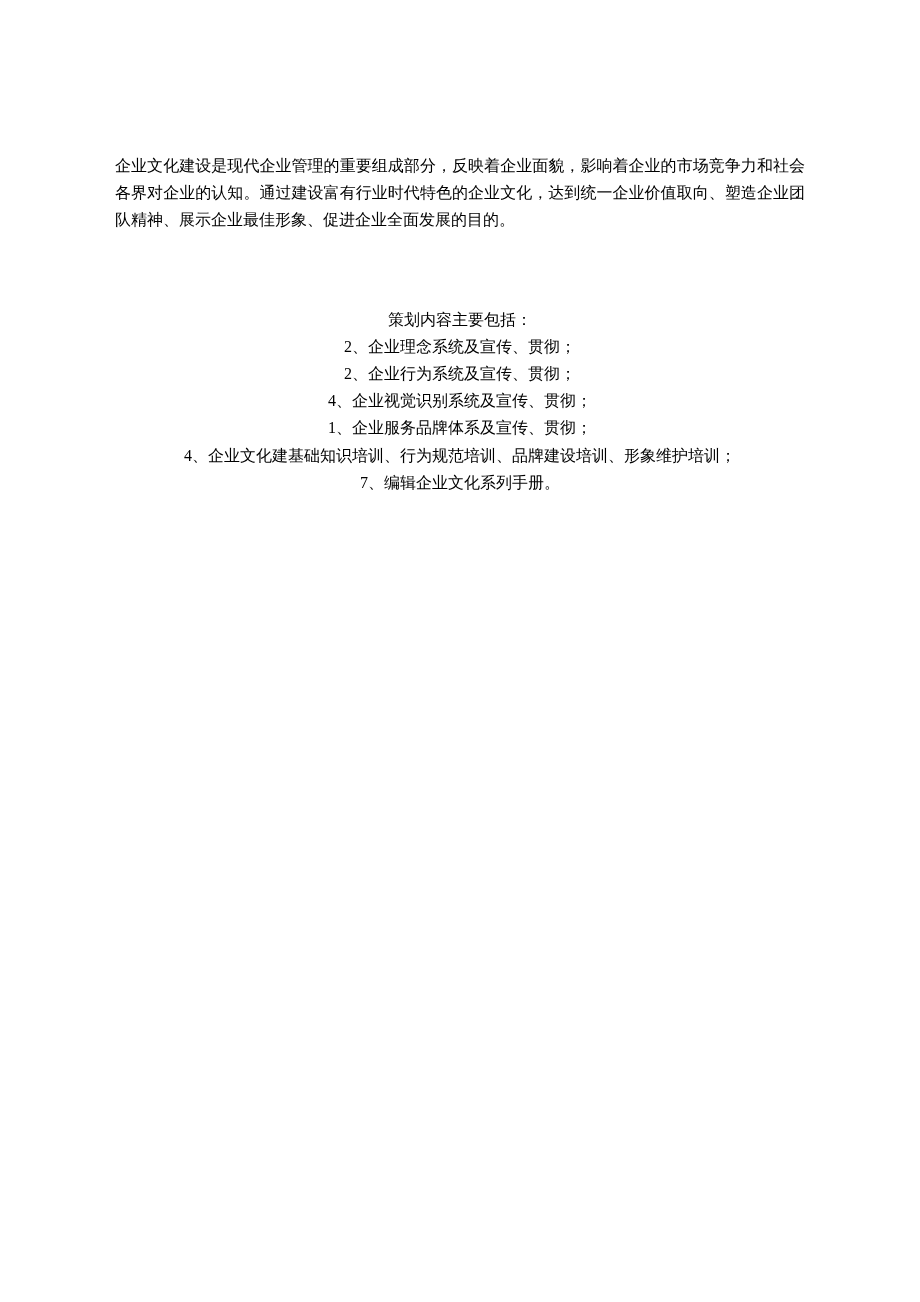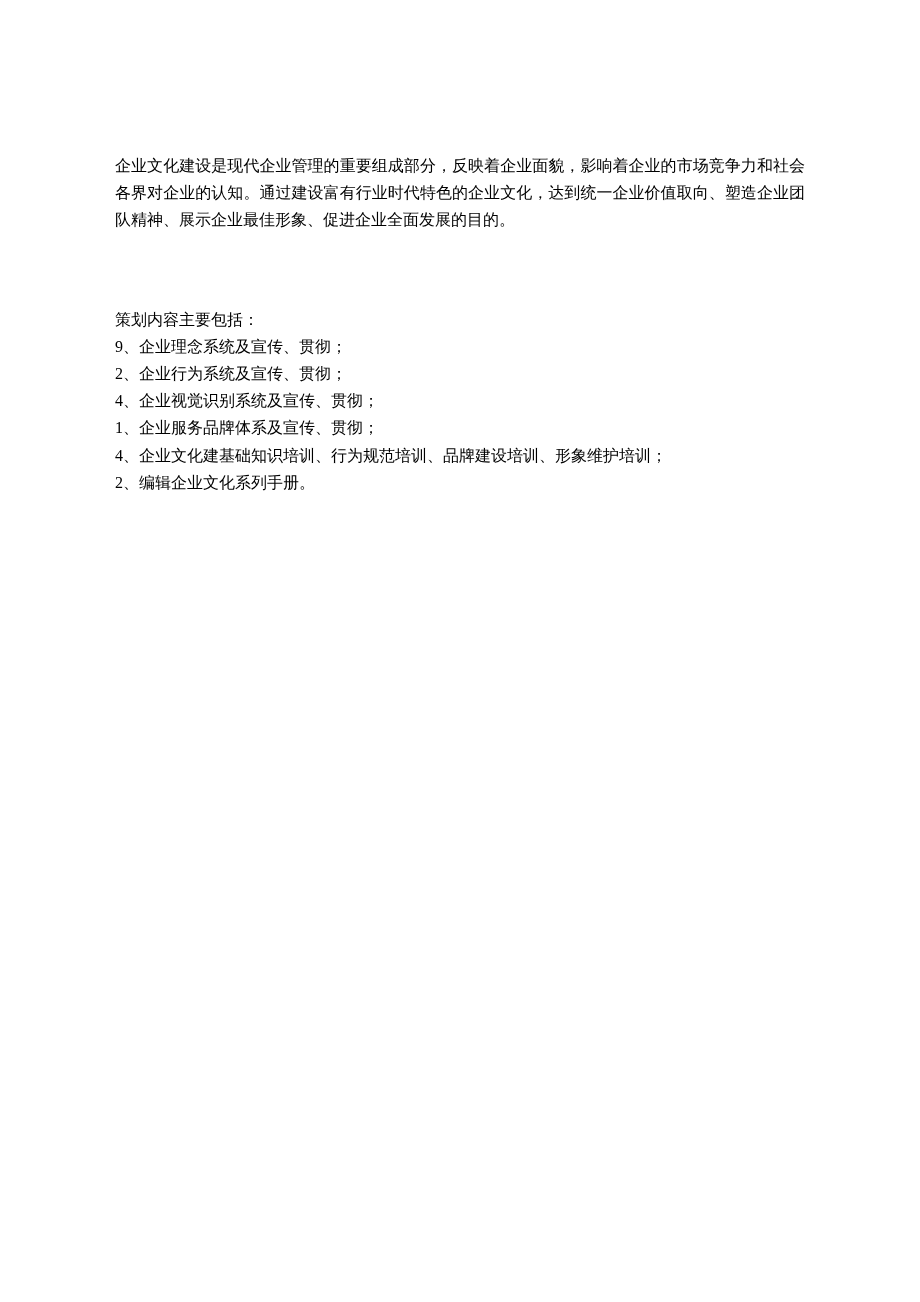--- a/index.html
+++ b/index.html
@@ -1,18 +1,19 @@
 <!DOCTYPE html>
 <html><head>
   <meta charset="utf-8">
   <style>
     * {
       margin: 0;
       padding: 0;
       box-sizing: border-box;
+      text-align: center;
     }
     body {
       width: 920px;
       height: 1302px;
       background: #ffffff;
       font-family: "SimSun", "宋体", serif;
       font-size: 16px;
       color: #000000;
       line-height: 1.7;
       padding: 152px 115px 0 115px;
@@ -28,18 +29,18 @@
       margin-bottom: 0;
     }
   </style>
 </head>
 <body>
 
 <p class="intro-paragraph">企业文化建设是现代企业管理的重要组成部分，反映着企业面貌，影响着企业的市场竞争力和社会各界对企业的认知。通过建设富有行业时代特色的企业文化，达到统一企业价值取向、塑造企业团队精神、展示企业最佳形象、促进企业全面发展的目的。</p>
 
 <p class="list-heading">策划内容主要包括：</p>
 
-<p class="list-item">9、企业理念系统及宣传、贯彻；</p>
+<p class="list-item">2、企业理念系统及宣传、贯彻；</p>
 <p class="list-item">2、企业行为系统及宣传、贯彻；</p>
 <p class="list-item">4、企业视觉识别系统及宣传、贯彻；</p>
 <p class="list-item">1、企业服务品牌体系及宣传、贯彻；</p>
 <p class="list-item">4、企业文化建基础知识培训、行为规范培训、品牌建设培训、形象维护培训；</p>
-<p class="list-item">2、编辑企业文化系列手册。</p>
+<p class="list-item">7、编辑企业文化系列手册。</p>
 
 </body></html>

